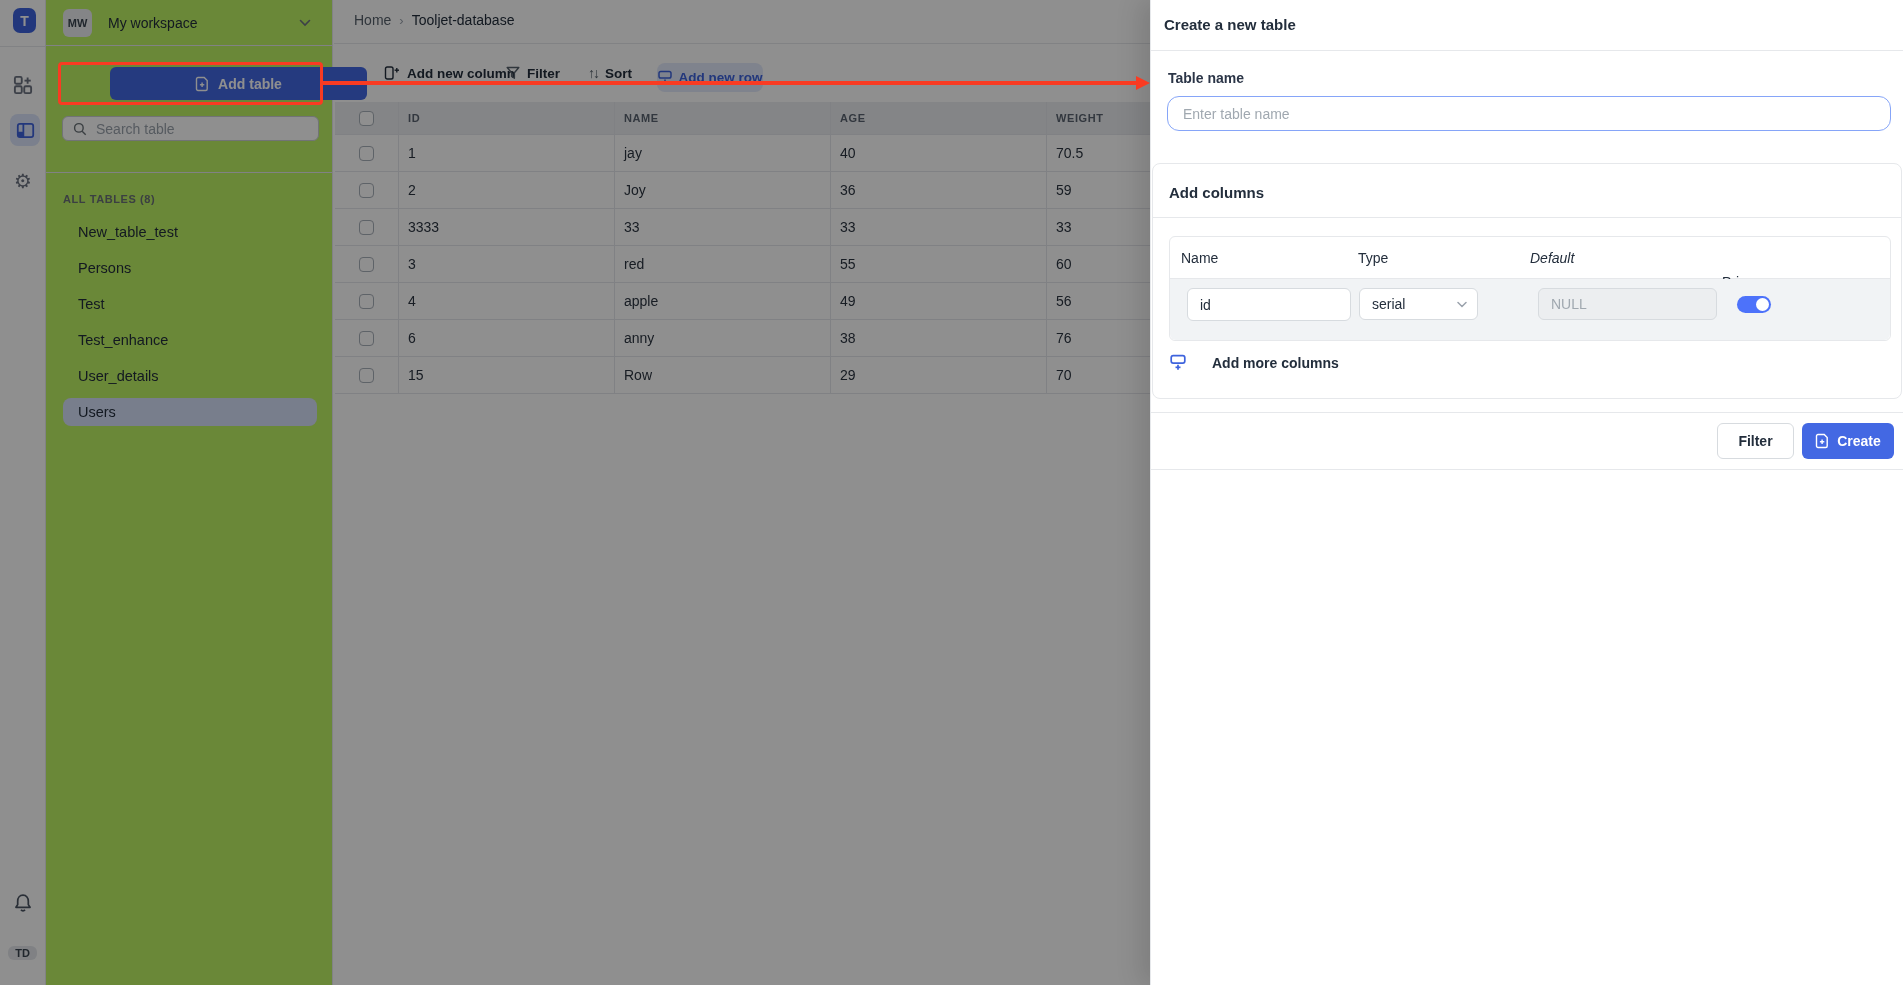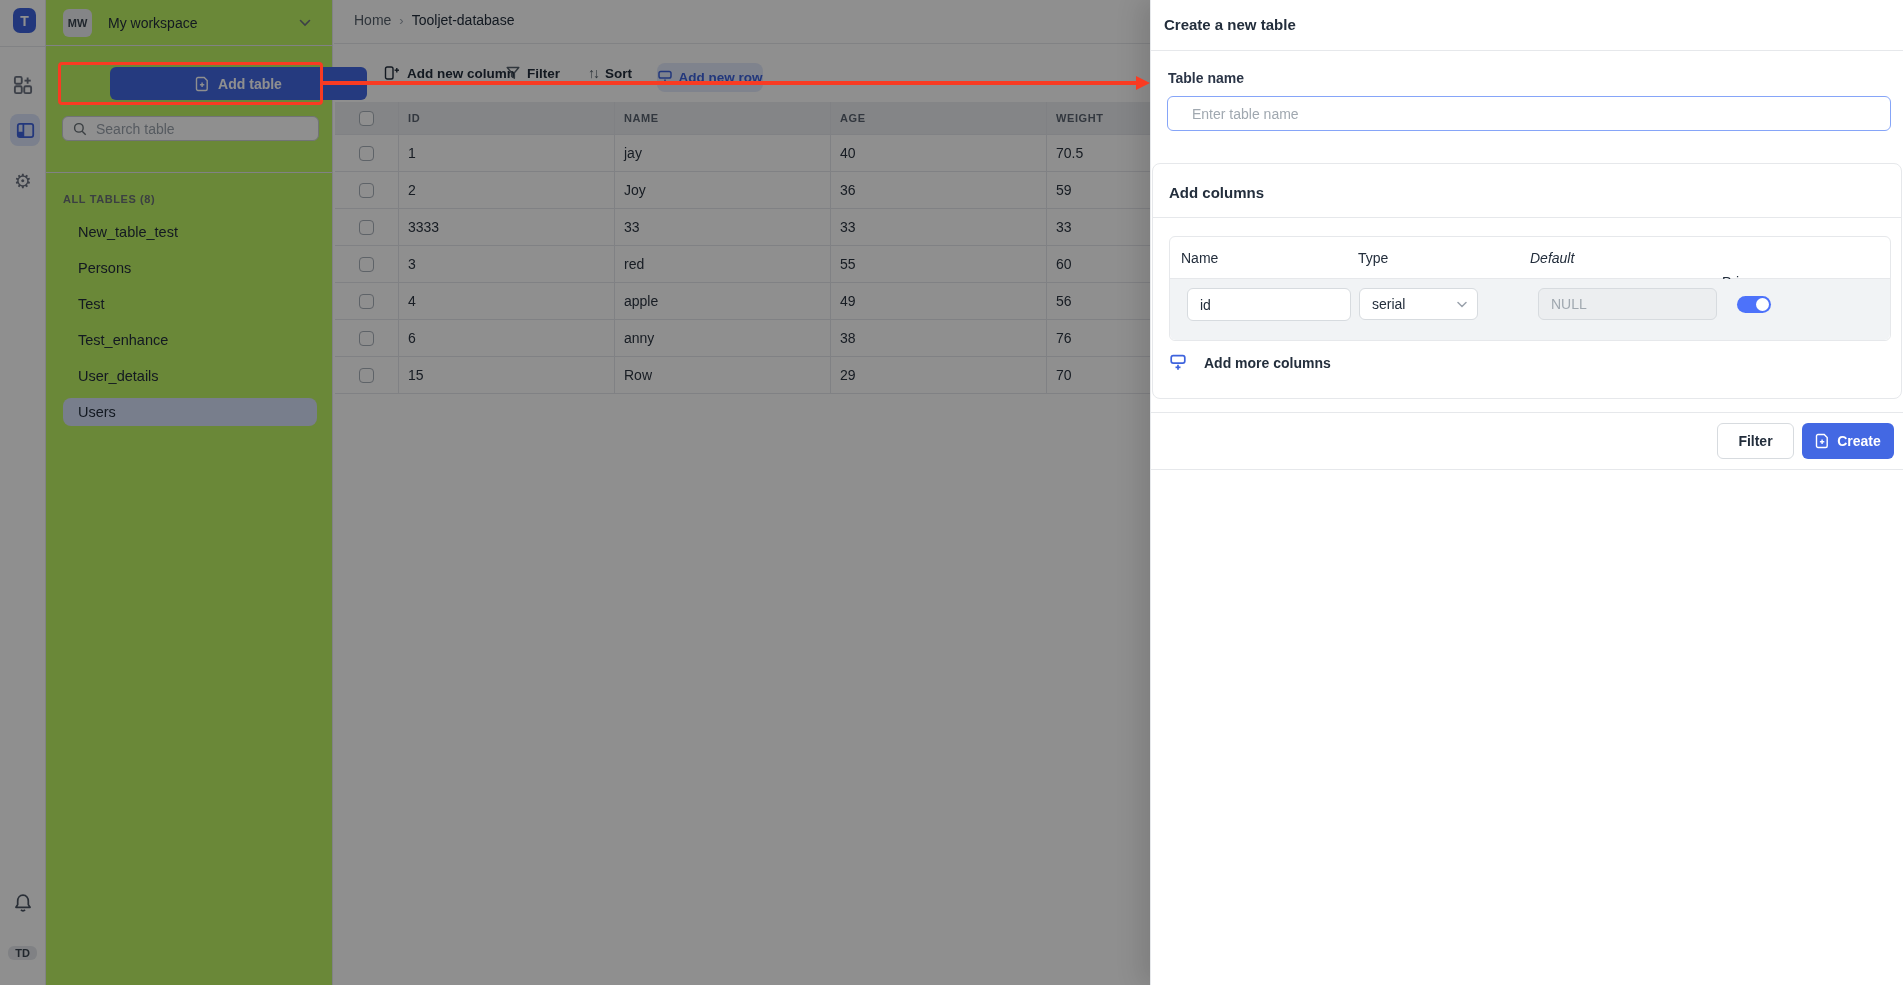--- a/index.html
+++ b/index.html
@@ -57,36 +57,36 @@
   .dim-overlay { position:absolute; left:0; top:0; width:1150px; height:985px; background:rgba(0,0,0,.44); z-index:50; }
   .anno-rect { position:absolute; left:58px; top:62px; width:265px; height:43px; border:3px solid #f93b22; border-radius:4px; z-index:70; }
   .anno-line { position:absolute; left:323px; top:81px; width:814px; height:4px; background:#f93b22; z-index:70; }
   .anno-head { position:absolute; left:1136px; top:76px; width:0; height:0; border-top:7px solid transparent; border-bottom:7px solid transparent; border-left:14px solid #f93b22; z-index:70; }
 
   
   .drawer { position:absolute; left:1150px; top:0; width:753px; height:985px; background:#fff; border-left:1px solid #e6e8eb; box-shadow:-10px 0 24px rgba(0,0,0,.12); z-index:60; }
   .drawer-title { position:absolute; left:13px; top:16px; font-size:15px; font-weight:600; color:#232e3c; }
   .dv { position:absolute; left:0; width:753px; height:1px; background:#e6e8eb; }
   .field-label { position:absolute; left:17px; top:70px; font-size:14px; font-weight:600; color:#2b3547; }
-  .tname-input { position:absolute; left:16px; top:96px; width:724px; height:35px; border:1px solid #86a5f8; border-radius:6px; padding-left:24px; font-size:14px; font-family:inherit; color:#232e3c; outline:none; }
+  .tname-input { position:absolute; left:16px; top:96px; width:724px; height:35px; border:1px solid #86a5f8; border-radius:12px; padding-left:15px; font-size:14px; font-family:inherit; color:#232e3c; outline:none; }
   .tname-input::placeholder { color:#a0a8b0; }
 
   .cols-card { position:absolute; left:1px; top:163px; width:750px; height:236px; border:1px solid #e6e8eb; border-radius:8px; }
   .cols-card-title { position:absolute; left:16px; top:20px; font-size:15px; font-weight:600; color:#232e3c; }
   .cols-card-divider { position:absolute; left:0; top:53px; width:748px; height:1px; background:#e6e8eb; }
   .cols-table { position:absolute; left:16px; top:72px; width:722px; height:105px; border:1px solid #e6e8eb; border-radius:6px; }
   .ct-head { position:absolute; left:0; top:0; width:720px; height:42px; border-bottom:1px solid #e6e8eb; }
   .ct-head span { position:absolute; top:13px; font-size:14px; font-weight:500; color:#232e3c; }
   .ct-row { position:absolute; left:0; top:42px; width:720px; height:61px; background:#f1f3f5; border-radius:0 0 6px 6px; }
   .mini-input { position:absolute; top:9px; height:33px; border:1px solid #d7dbdf; border-radius:6px; background:#fff; font-size:14px; font-family:inherit; color:#232e3c; padding-left:12px; outline:none; }
   .mini-select { position:absolute; top:9px; height:32px; border:1px solid #d7dbdf; border-radius:6px; background:#fff; display:flex; align-items:center; justify-content:space-between; padding:0 10px 0 12px; font-size:14px; color:#232e3c; cursor:pointer; }
   .mini-null { position:absolute; top:9px; height:32px; border:1px solid #d7dbdf; border-radius:6px; background:#eceef0; display:flex; align-items:center; padding-left:12px; font-size:14px; color:#a0a8b0; }
   .toggle { position:absolute; left:567px; top:17px; width:34px; height:17px; background:#4d72fa; border-radius:9px; cursor:pointer; }
   .toggle .knob { position:absolute; right:2px; top:2px; width:13px; height:13px; background:#fff; border-radius:50%; }
-  .add-more { position:absolute; left:17px; top:190px; display:flex; align-items:center; gap:18px; font-size:14px; font-weight:700; color:#232e3c; cursor:pointer; }
+  .add-more { position:absolute; left:17px; top:190px; display:flex; align-items:center; gap:26px; font-size:14px; font-weight:700; color:#232e3c; cursor:pointer; }
 
   .footer-btns { position:absolute; left:0; top:412px; width:753px; }
   .btn-cancel { position:absolute; left:566px; top:11px; width:77px; height:36px; background:#fff; border:1px solid #d7dbdf; border-radius:6px; font-size:14px; font-weight:600; color:#232e3c; display:flex; align-items:center; justify-content:center; cursor:pointer; }
   .btn-create { position:absolute; left:651px; top:11px; width:92px; height:36px; background:#4368e3; border:none; border-radius:6px; font-size:14px; font-weight:600; color:#fff; display:flex; align-items:center; justify-content:center; gap:7px; cursor:pointer; }
 
   svg { display:block; }
 </style>
 </head>
 <body>
 

